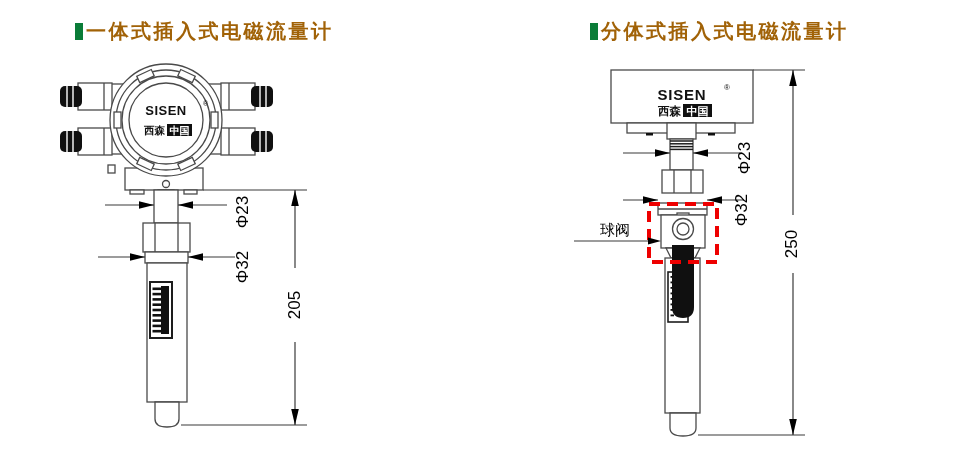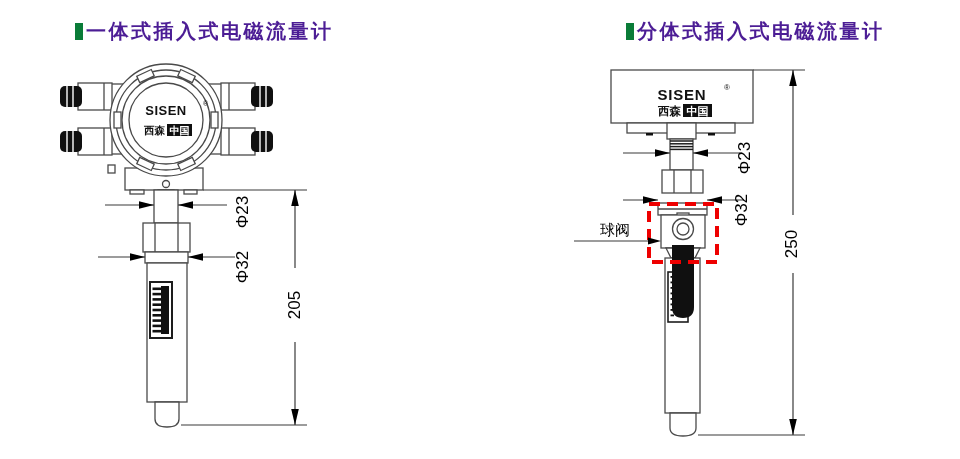--- a/index.html
+++ b/index.html
@@ -1,20 +1,20 @@
 <!DOCTYPE html>
 <html><head>
 <meta charset="utf-8">
 <style>
   html,body{margin:0;padding:0;background:#ffffff;}
   #stage{position:relative;width:960px;height:459px;background:#ffffff;overflow:hidden;
          font-family:"Liberation Sans",sans-serif;}
   .sec-title{position:absolute;top:20px;height:22px;display:flex;align-items:center;}
   .bullet{display:inline-block;width:8px;height:17px;background:#0a7c38;margin-right:3px;}
-  .title-text{font-size:20px;font-weight:bold;color:#4c1d95;letter-spacing:2.5px;white-space:nowrap;}
+  .title-text{font-size:20px;font-weight:bold;color:#a16207;letter-spacing:2.5px;white-space:nowrap;}
   svg{position:absolute;overflow:visible;}
   
   .ln{stroke:#4a4a4a;stroke-width:1.3;fill:none;}
   .part{stroke:#4a4a4a;stroke-width:1.3;fill:#ffffff;}
   .dimln{stroke:#3a3a3a;stroke-width:1.2;fill:none;}
   .arr{fill:#000000;stroke:none;}
   .blk{fill:#101010;stroke:none;}
   .dimtxt{font-family:"Liberation Sans",sans-serif;font-size:17px;fill:#000;}
   .callout{font-family:"Liberation Sans",sans-serif;font-size:15px;fill:#000;}
   .brand-big{font-family:"Liberation Sans",sans-serif;font-weight:bold;fill:#111;}
@@ -23,21 +23,21 @@
 </head>
 <body>
 
 <div id="stage">
 
   <div class="sec-title" style="left:75px;">
     <span class="bullet"></span>
     <span class="title-text">一体式插入式电磁流量计</span>
   </div>
 
-  <div class="sec-title" style="left:626px;">
+  <div class="sec-title" style="left:590px;">
     <span class="bullet"></span>
     <span class="title-text">分体式插入式电磁流量计</span>
   </div>
 
   <svg style="left:40px;top:55px;" width="300" height="404" viewBox="0 0 300 404">
 
     <g>
       <rect class="part" x="85" y="113" width="78" height="22"></rect>
       <rect class="part" x="90" y="135" width="14" height="4"></rect>
       <rect class="part" x="118" y="135" width="16" height="4"></rect>

